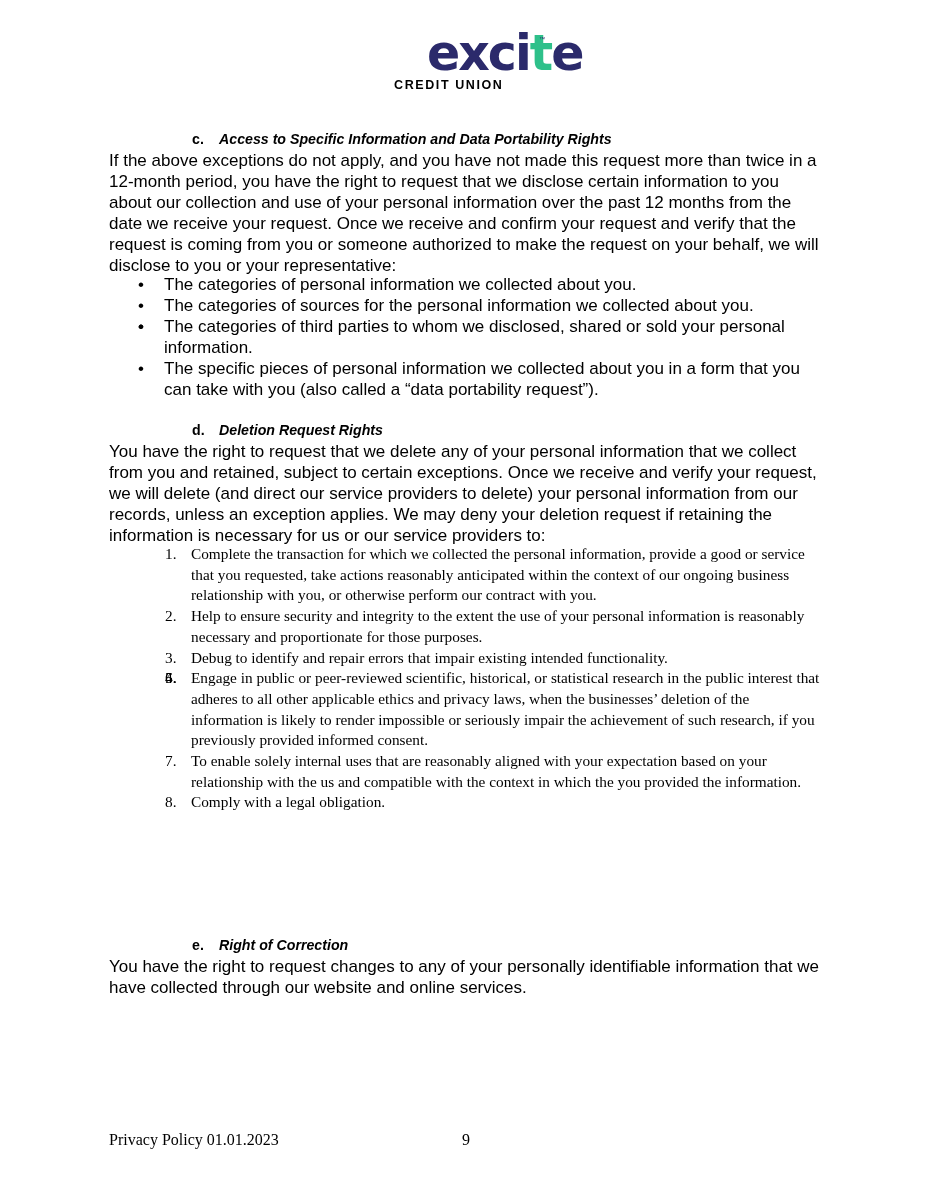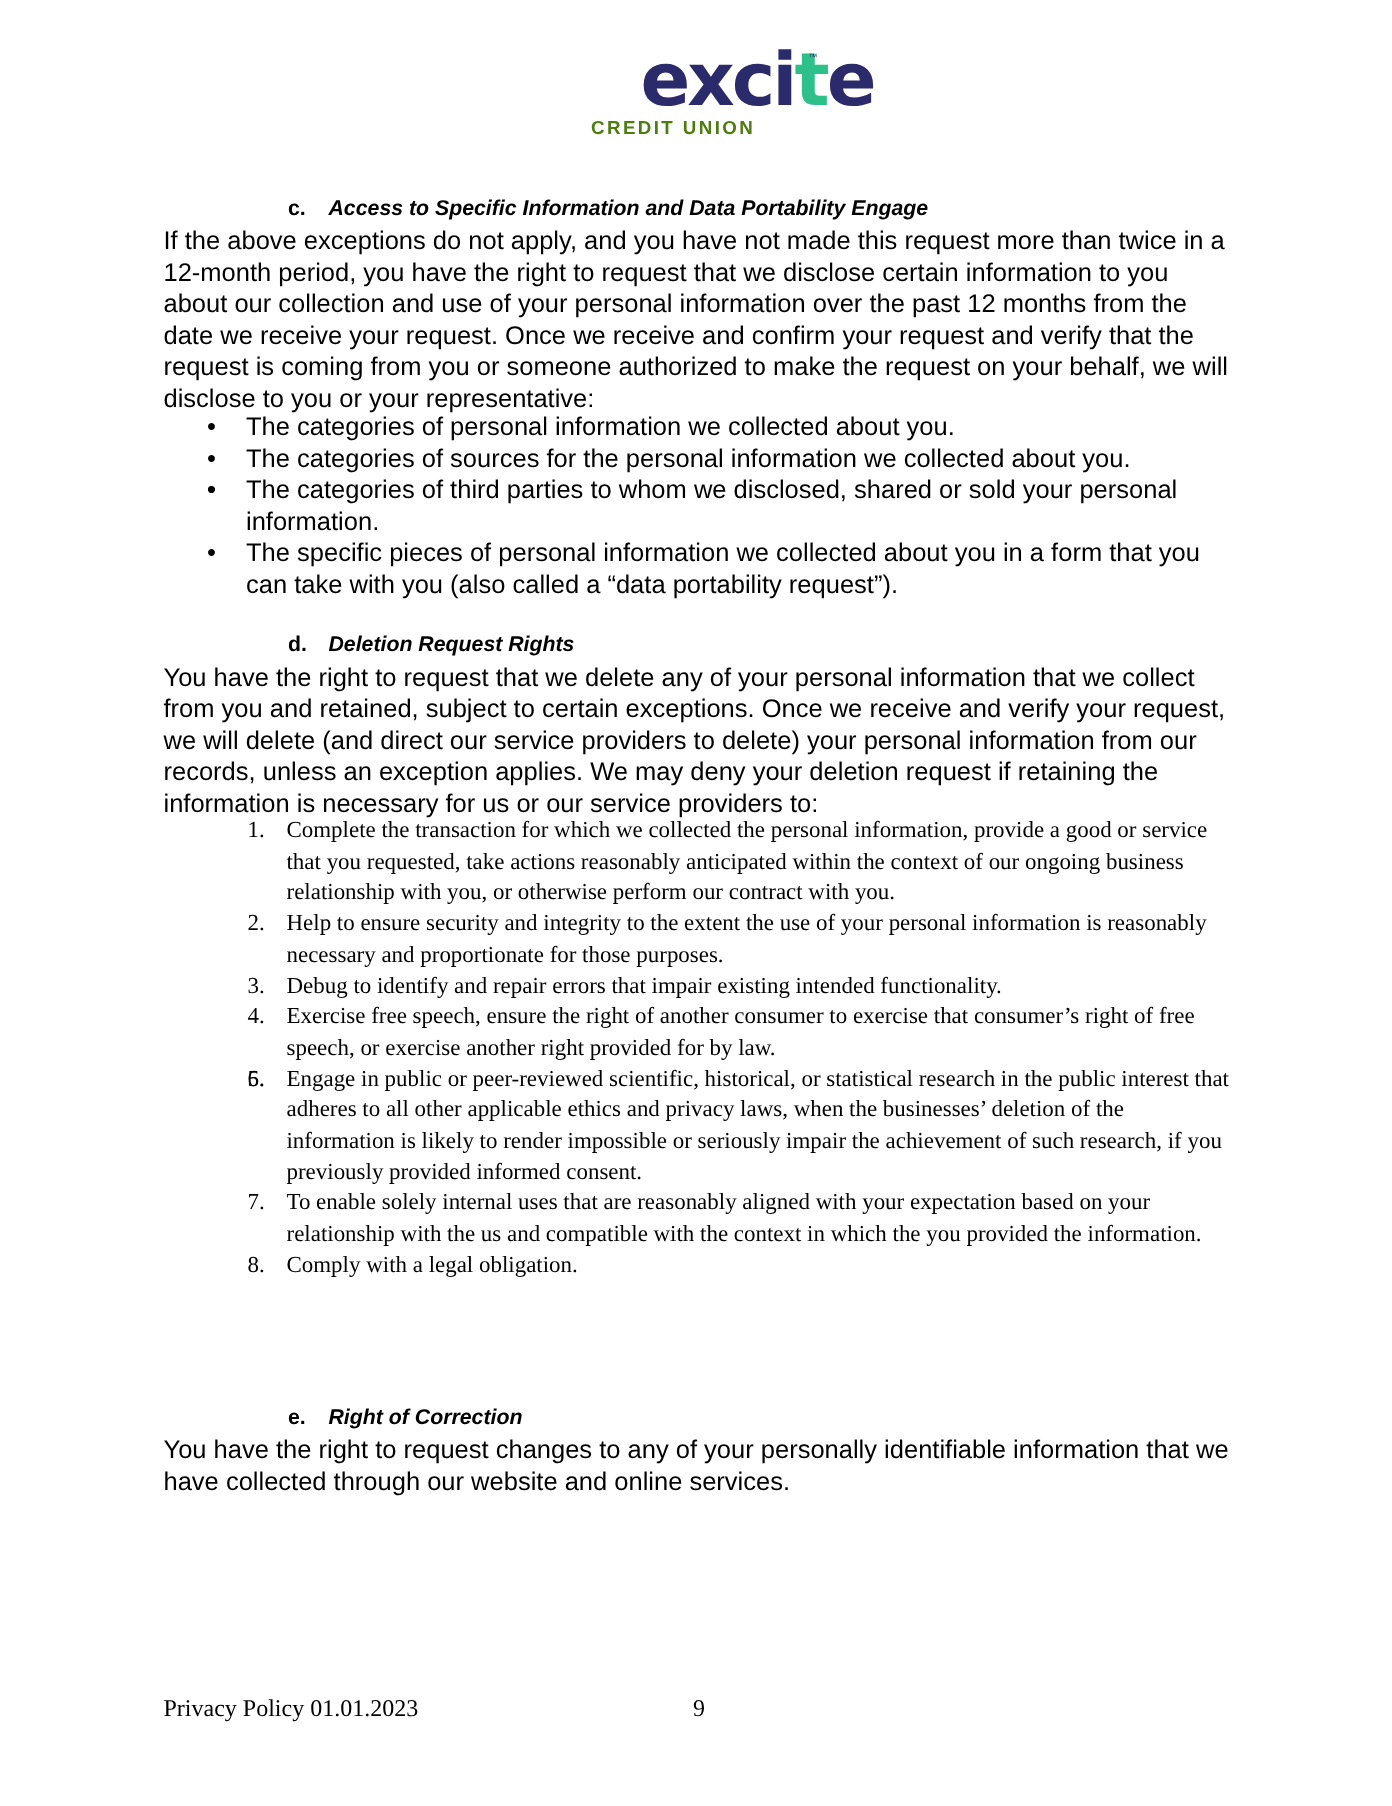--- a/index.html
+++ b/index.html
@@ -3,21 +3,21 @@
   <meta charset="utf-8">
   <style>
     html, body { margin: 0; padding: 0; background: #ffffff; }
     body { width: 928px; height: 1204px; position: relative; overflow: hidden; color: #000; }
     .page { position: absolute; left: 0; top: 0; width: 928px; height: 1204px; background: #fff; }
 
     .logo { position: absolute; left: 391px; top: 28px; width: 160px; height: 66px; }
     .logo-word { position: absolute; left: 0; top: 0; font-family: "DejaVu Sans", sans-serif; font-weight: bold; font-size: 49px; line-height: 52px; color: #2b2a6b; letter-spacing: -2px; white-space: nowrap; margin-left: 36px; }
     .logo-word .t { color: #2ec08a; }
     .logo-tm { position: absolute; left: 148px; top: 8px; font-family: "Liberation Sans", sans-serif; font-size: 6px; color: #2b2a6b; }
-    .logo-sub { position: absolute; left: 3px; top: 50px; font-family: "Liberation Sans", sans-serif; font-weight: bold; font-size: 12.5px; letter-spacing: 1.6px; color: #4d7c0f; white-space: nowrap; }
+    .logo-sub { position: absolute; left: 3px; top: 50px; font-family: "Liberation Sans", sans-serif; font-weight: bold; font-size: 12.5px; letter-spacing: 1.6px; color: #000000; white-space: nowrap; }
 
     .sans { font-family: "Liberation Sans", sans-serif; font-size: 17px; line-height: 21px; }
     .serif { font-family: "Liberation Serif", serif; font-size: 15.3px; line-height: 20.7px; }
 
     .heading { position: absolute; left: 192px; font-family: "Liberation Sans", sans-serif; font-size: 14.2px; font-weight: bold; white-space: nowrap; }
     .heading .letter { display: inline-block; width: 27px; font-style: normal; }
     .heading .title { font-style: italic; }
 
     .para { position: absolute; left: 109px; width: 716px; margin: 0; }
 
@@ -36,42 +36,42 @@
 
 <div class="page">
 
   <div class="logo">
     <div class="logo-word"><span>exci</span><span class="t">t</span><span>e</span></div>
     <span class="logo-tm">™</span>
     <div class="logo-sub">CREDIT UNION</div>
   </div>
 
   <div class="heading" style="top:131px;">
-    <span class="letter">c.</span><span class="title">Access to Specific Information and Data Portability Engage</span>
+    <span class="letter">c.</span><span class="title">Access to Specific Information and Data Portability Rights</span>
   </div>
   <p class="para sans" style="top:150px;">If the above exceptions do not apply, and you have not made this request more than twice in a 12-month period, you have the right to request that we disclose certain information to you about our collection and use of your personal information over the past 12 months from the date we receive your request.  Once we receive and confirm your request and verify that the request is coming from you or someone authorized to make the request on your behalf, we will disclose to you or your representative:</p>
 
   <ul class="bullets sans" style="top:274px;">
     <li><span class="dot">•</span><span>The categories of personal information we collected about you.</span></li>
     <li><span class="dot">•</span><span>The categories of sources for the personal information we collected about you.</span></li>
     <li><span class="dot">•</span></li>
     <li><span class="dot">•</span><span>The categories of third parties to whom we disclosed, shared or sold your personal information.</span></li>
     <li><span class="dot">•</span><span>The specific pieces of personal information we collected about you in a form that you can take with you (also called a “data portability request”).</span></li>
   </ul>
 
   <div class="heading" style="top:422px;">
     <span class="letter">d.</span><span class="title">Deletion Request Rights</span>
   </div>
   <p class="para sans" style="top:441px;">You have the right to request that we delete any of your personal information that we collect from you and retained, subject to certain exceptions.  Once we receive and verify your request, we will delete (and direct our service providers to delete) your personal information from our records, unless an exception applies.  We may deny your deletion request if retaining the information is necessary for us or our service providers to:</p>
 
   <ol class="numlist serif" style="top:544px;">
     <li><span class="num">1.</span><span>Complete the transaction for which we collected the personal information, provide a good or service that you requested, take actions reasonably anticipated within the context of our ongoing business relationship with you, or otherwise perform our contract with you.</span></li>
     <li><span class="num">2.</span><span>Help to ensure security and integrity to the extent the use of your personal information is reasonably necessary and proportionate for those purposes.</span></li>
     <li><span class="num">3.</span><span>Debug to identify and repair errors that impair existing intended functionality.</span></li>
-    <li><span class="num">4.</span><span>Exercise free speech, ensure the right of another consumer to exercise that consumer’s right of free speech, or exercise another right provided for by law.</span></li>
+    <li><span class="num">4.</span></li>
     <li><span class="num">5.</span></li>
     <li><span class="num">6.</span><span>Engage in public or peer-reviewed scientific, historical, or statistical research in the public interest that adheres to all other applicable ethics and privacy laws, when the businesses’ deletion of the information is likely to render impossible or seriously impair the achievement of such research, if you previously provided informed consent.</span></li>
     <li><span class="num">7.</span><span>To enable solely internal uses that are reasonably aligned with your expectation based on your relationship with the us and compatible with the context in which the you provided the information.</span></li>
     <li><span class="num">8.</span><span>Comply with a legal obligation.</span></li>
   </ol>
 
   <div class="heading" style="top:937px;">
     <span class="letter">e.</span><span class="title">Right of Correction</span>
   </div>
   <p class="para sans" style="top:956px;">You have the right to request changes to any of your personally identifiable information that we have collected through our website and online services.</p>

